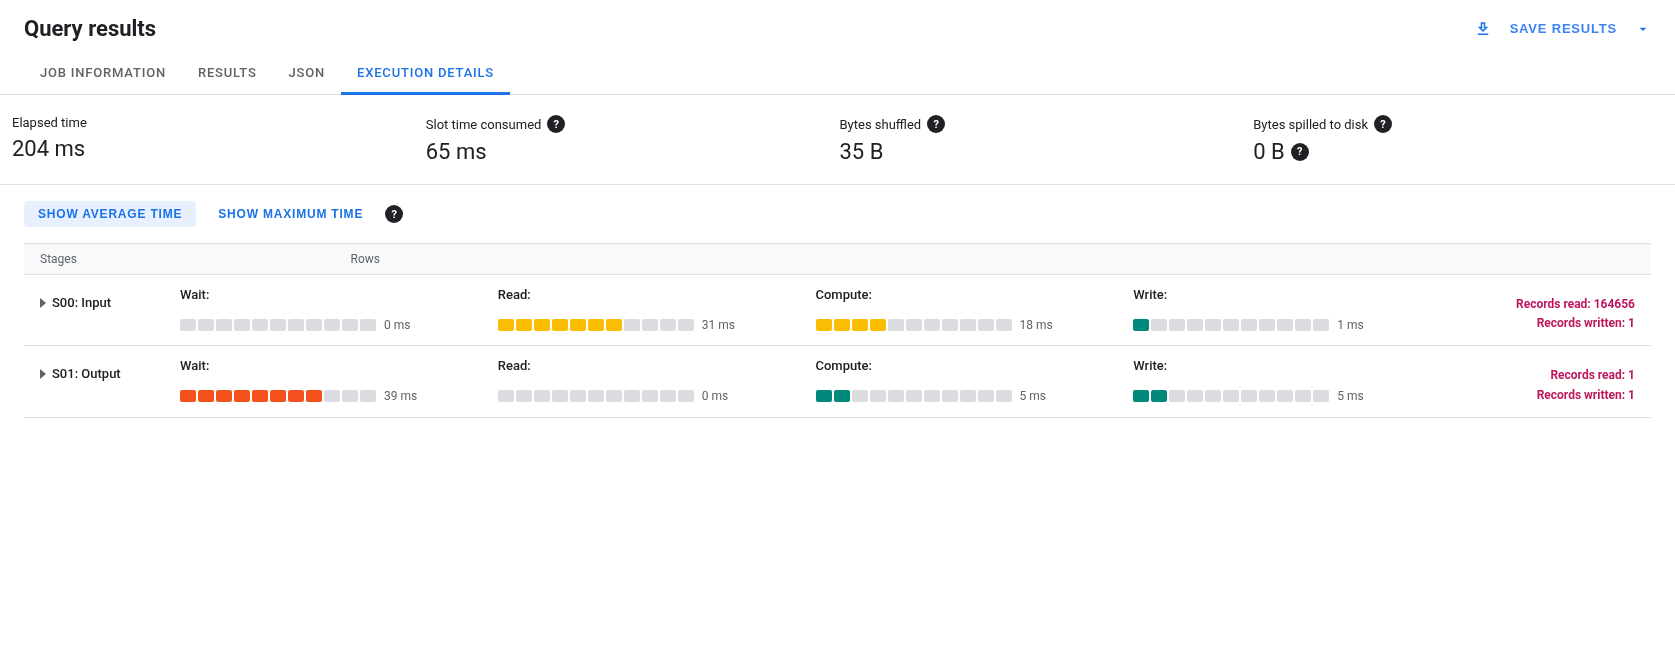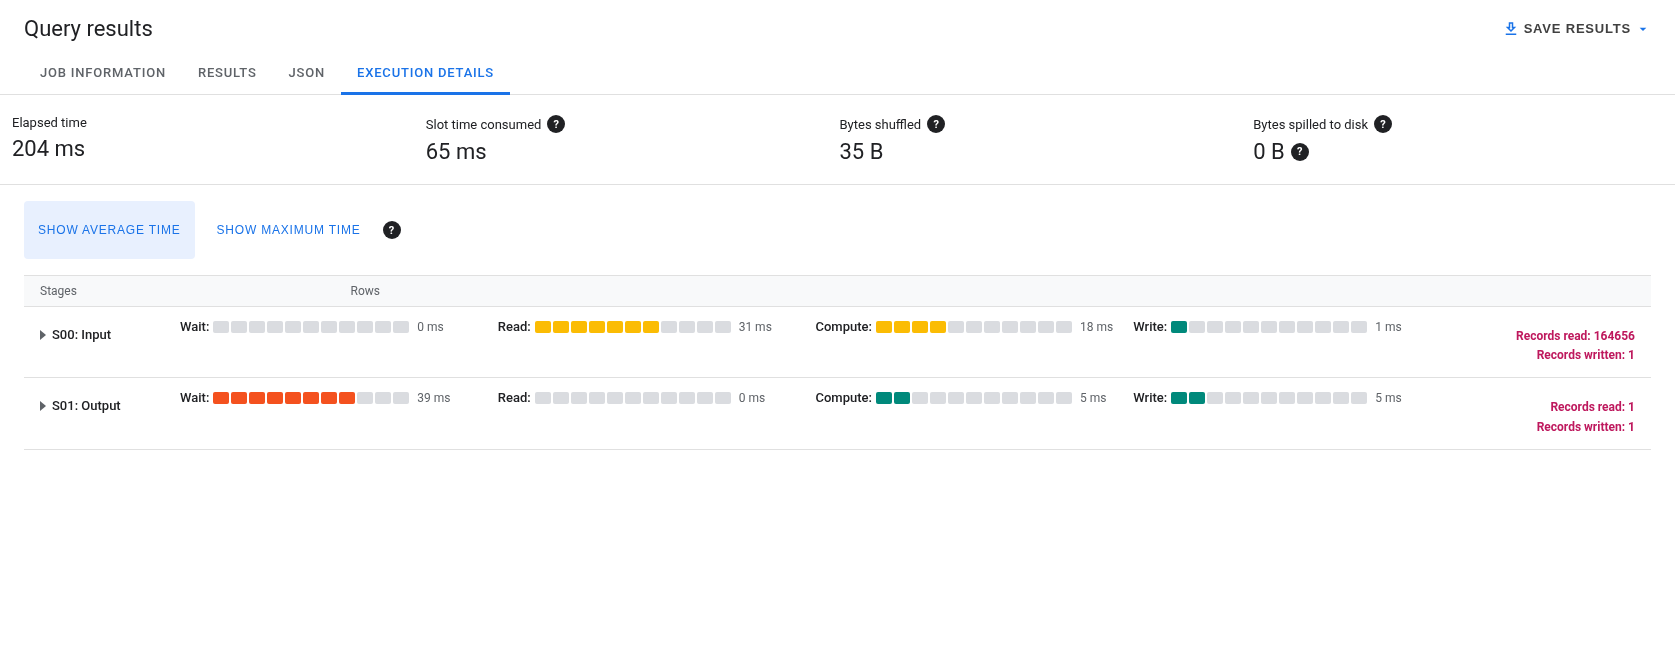--- a/index.html
+++ b/index.html
@@ -2,24 +2,24 @@
 <html><head>
   <meta charset="utf-8">
   <style>
     * { box-sizing: border-box; margin: 0; padding: 0; }
     body { font-family: 'Google Sans', Roboto, Arial, sans-serif; background: #fff; color: #202124; font-size: 14px; }
 
     .top-bar {
       display: flex; justify-content: space-between; align-items: center;
       padding: 16px 24px 12px 24px;
     }
-    .page-title { font-size: 22px; font-weight: 400; color: #202124; }
+    .page-title { font-size: 22px; font-weight: 700; color: #202124; }
     .save-results-btn {
-      display: flex; align-items: center; gap: 4px;
-      color: #404040; font-size: 13px; font-weight: 600; letter-spacing: 0.8px;
+      display: flex; align-items: center; gap: 18px;
+      color: #3b82f6; font-size: 13px; font-weight: 600; letter-spacing: 0.8px;
       text-transform: uppercase; cursor: pointer; border: none; background: none;
     }
 
     .tabs-bar {
       display: flex; border-bottom: 1px solid #e0e0e0;
       padding: 0 24px;
     }
     .tab {
       padding: 12px 16px; font-size: 13px; font-weight: 500; letter-spacing: 0.8px;
       text-transform: uppercase; color: #5f6368; cursor: pointer; border-bottom: 3px solid transparent;
@@ -37,21 +37,21 @@
     .help-icon {
       display: inline-flex; align-items: center; justify-content: center;
       width: 18px; height: 18px; border-radius: 50%; background: #202124; color: #fff;
       font-size: 11px; font-weight: bold; cursor: pointer; flex-shrink: 0;
     }
 
     .timing-section { padding: 16px 24px; }
 
     .toggle-buttons { display: flex; align-items: center; gap: 8px; margin-bottom: 16px; }
     .toggle-btn {
-      padding: 22px 14px; font-size: 12px; font-weight: 400; letter-spacing: 0.8px;
+      padding: 6px 14px; font-size: 12px; font-weight: 700; letter-spacing: 0.8px;
       text-transform: uppercase; cursor: pointer; border: none; border-radius: 4px;
     }
     .toggle-btn.active { background: #e8f0fe; color: #1a73e8; }
     .toggle-btn.inactive { background: none; color: #1a73e8; }
     .stages-header {
       background: #f8f9fa; display: flex; align-items: flex-end;
       padding: 8px 16px; border-top: 1px solid #e0e0e0; border-bottom: 1px solid #e0e0e0;
     }
     .col-stages { width: 140px; font-size: 12px; color: #5f6368; flex-shrink: 0; }
     .col-working { flex: 1; font-size: 12px; color: #5f6368; }
@@ -63,21 +63,21 @@
     .stage-header-row {
       display: flex; align-items: flex-start; padding: 12px 16px;
     }
     .stage-name {
       width: 140px; display: flex; align-items: center; gap: 6px; font-size: 13px; color: #202124;
       font-weight: 500; flex-shrink: 0; padding-top: 8px;
     }
     .stage-timings { flex: 1; display: flex; gap: 16px; flex-wrap: wrap; }
     .stage-rows-info { width: 200px; flex-shrink: 0; font-size: 12px; color: #be185d; padding-top: 8px; text-align: right; line-height: 1.6; }
 
-    .timing-block { display: flex; flex-direction: row; gap: 4px; min-width: 200px; flex: 1; }
+    .timing-block { display: flex; flex-direction: column; gap: 16px; min-width: 200px; flex: 1; }
     .timing-label { font-size: 13px; font-weight: 500; color: #202124; }
     .timing-bar-row { display: flex; align-items: center; gap: 8px; }
     .bar-container { display: flex; gap: 2px; align-items: center; }
     .bar-segment {
       height: 12px; border-radius: 2px;
       display: inline-block;
     }
     .timing-value { font-size: 12px; color: #5f6368; white-space: nowrap; }
   </style>
 </head>

